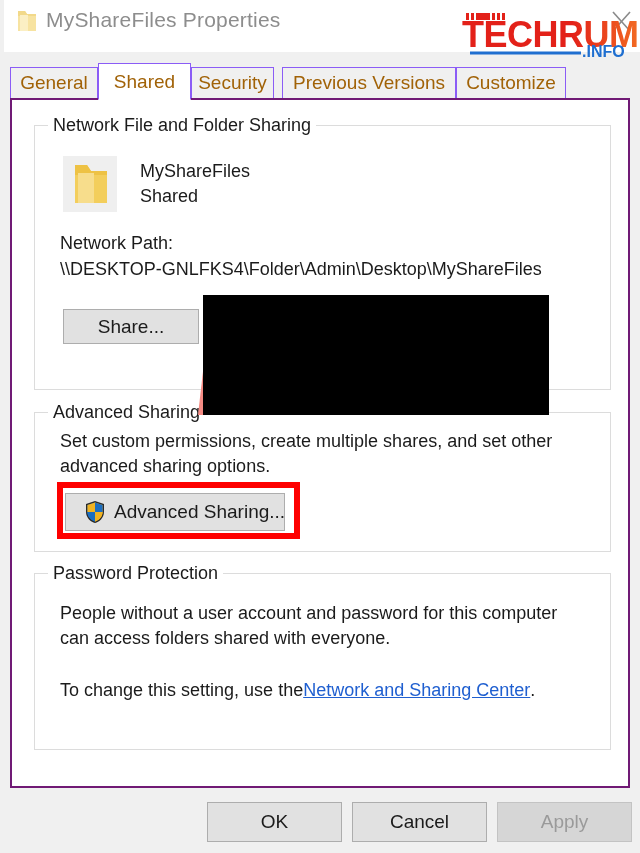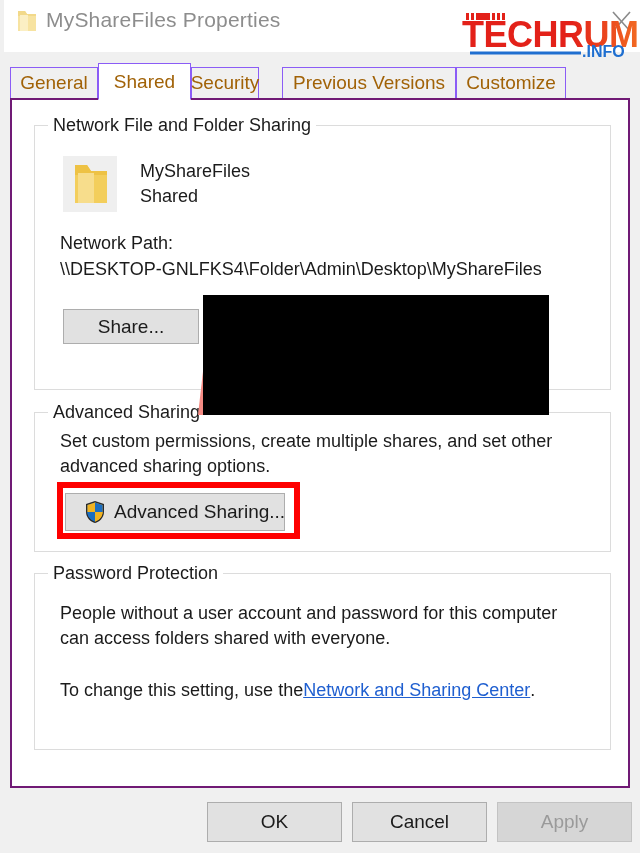--- a/index.html
+++ b/index.html
@@ -210,21 +210,21 @@
       <text x="6" y="45" font-family="Liberation Sans, sans-serif" font-size="36" font-weight="bold" fill="url(#tgrad)" letter-spacing="-0.5">TECHRUM</text>
       <line x1="14" y1="51" x2="125" y2="51" stroke="#1f6fd0" stroke-width="3"></line>
       <text x="126" y="55" font-family="Liberation Sans, sans-serif" font-size="16" font-weight="bold" fill="#1f6fd0">.INFO</text>
     </svg>
   </span>
 </div>
 
 <div class="tabstrip">
   <div class="tab" style="left:0px;width:88px;">General</div>
   <div class="tab active" style="left:88px;width:93px;">Shared</div>
-  <div class="tab" style="left:181px;width:68px;">Security</div>
+  <div class="tab" style="left:181px;width:83px;">Security</div>
   <div class="tab" style="left:272px;width:174px;">Previous Versions</div>
   <div class="tab" style="left:446px;width:110px;">Customize</div>
 </div>
 
 <div class="panel">
 
   <div class="group" style="left:22px; top:25px; width:577px; height:265px;">
     <div class="group-title">Network File and Folder Sharing</div>
 
     <span style="position:absolute; left:28px; top:30px; width:54px; height:56px; background:#efefef;">

